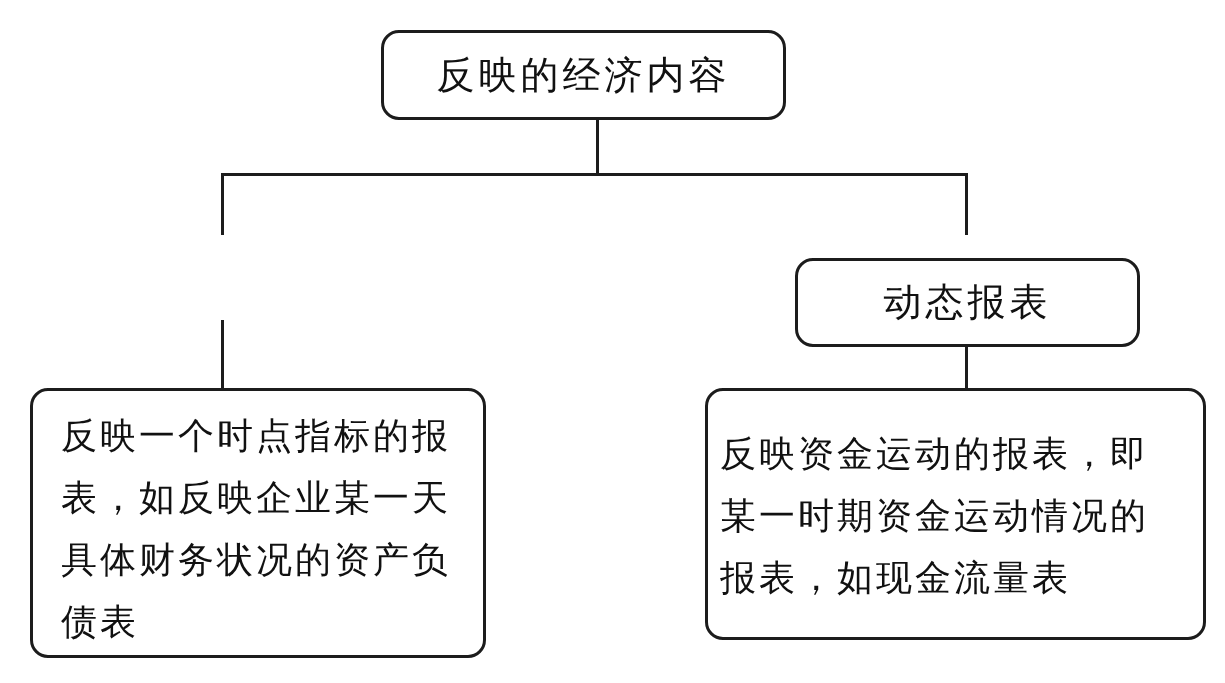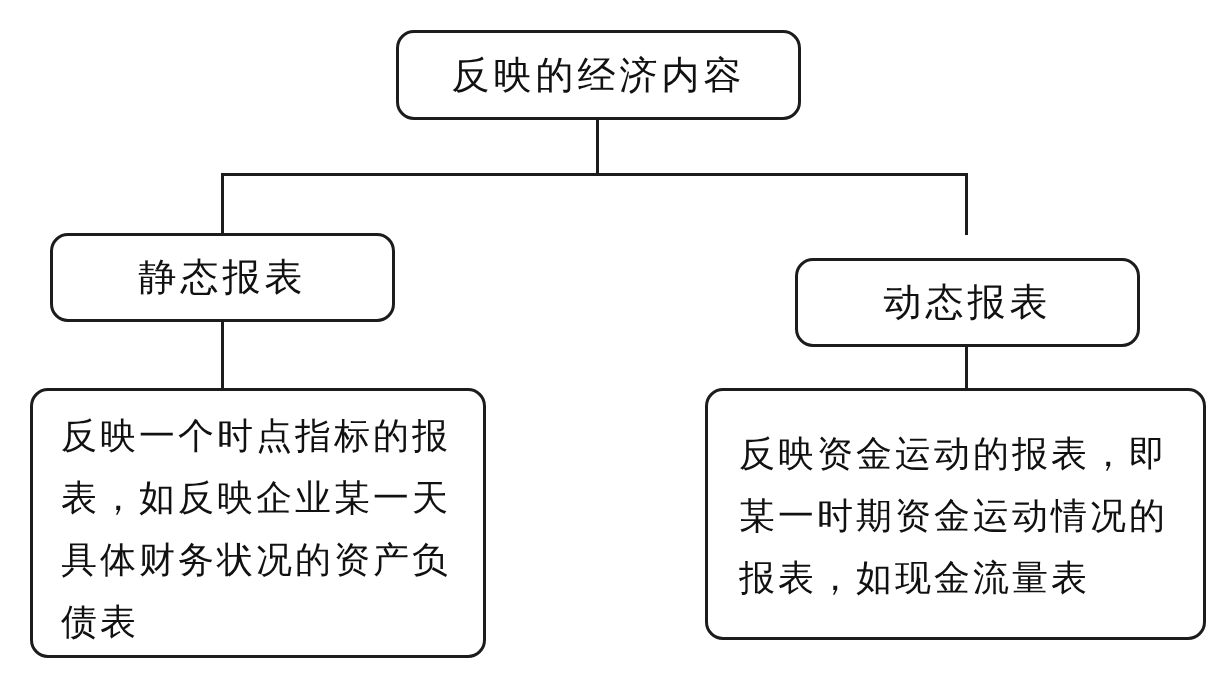--- a/index.html
+++ b/index.html
@@ -36,26 +36,26 @@
   }
   .node.desc-box {
     font-size: 36px;
     letter-spacing: 3px;
     line-height: 62px;
     text-align: left;
   }
   .desc-inner {
     display: block;
   }
-  #root-box       { left: 396px; top: 30px;  width: 405px; height: 90px; }
+  #root-box       { left: 381px; top: 30px;  width: 405px; height: 90px; }
   #static-box     { left: 50px;  top: 233px; width: 345px; height: 89px; }
   #dynamic-box    { left: 795px; top: 233px; width: 345px; height: 89px; margin-top: 25px; }
   #static-desc-box  { left: 30px;  top: 388px; width: 456px; height: 270px; padding: 14px 20px 0 28px; }
   #static-desc-box .desc-inner { width: 402px; }
-  #dynamic-desc-box { left: 705px; top: 388px; width: 501px; height: 252px; padding: 32px 20px 0 31px; }
+  #dynamic-desc-box { left: 705px; top: 388px; width: 501px; height: 252px; padding: 32px 20px 0 12px; }
   #dynamic-desc-box .desc-inner { width: 440px; }
   .line {
     position: absolute;
     background: #1c1c1c;
   }
   #conn-root-down    { left: 596px; top: 120px; width: 3px;   height: 56px; }
   #conn-horizontal   { left: 221px; top: 173px; width: 747px; height: 3px;  }
   #conn-left-down    { left: 221px; top: 173px; width: 3px;   height: 62px; }
   #conn-right-down   { left: 965px; top: 173px; width: 3px;   height: 62px; }
   #conn-left-desc    { left: 221px; top: 320px; width: 3px;   height: 70px; }
@@ -70,23 +70,20 @@
     <span>反映的经济内容</span>
   </div>
 
   <div id="conn-root-down" class="line"></div>
   <div id="conn-horizontal" class="line"></div>
   <div id="conn-left-down" class="line"></div>
   <div id="conn-right-down" class="line"></div>
   <div id="conn-left-desc" class="line"></div>
   <div id="conn-right-desc" class="line"></div>
 
-  <div id="static-box" class="node label-box">
-    <span>静态报表</span>
-  </div>
 
   <div id="dynamic-box" class="node label-box">
     <span>动态报表</span>
   </div>
 
   <div id="static-desc-box" class="node desc-box">
     <span class="desc-inner">反映一个时点指标的报表，如反映企业某一天具体财务状况的资产负债表</span>
   </div>
 
   <div id="dynamic-desc-box" class="node desc-box">

